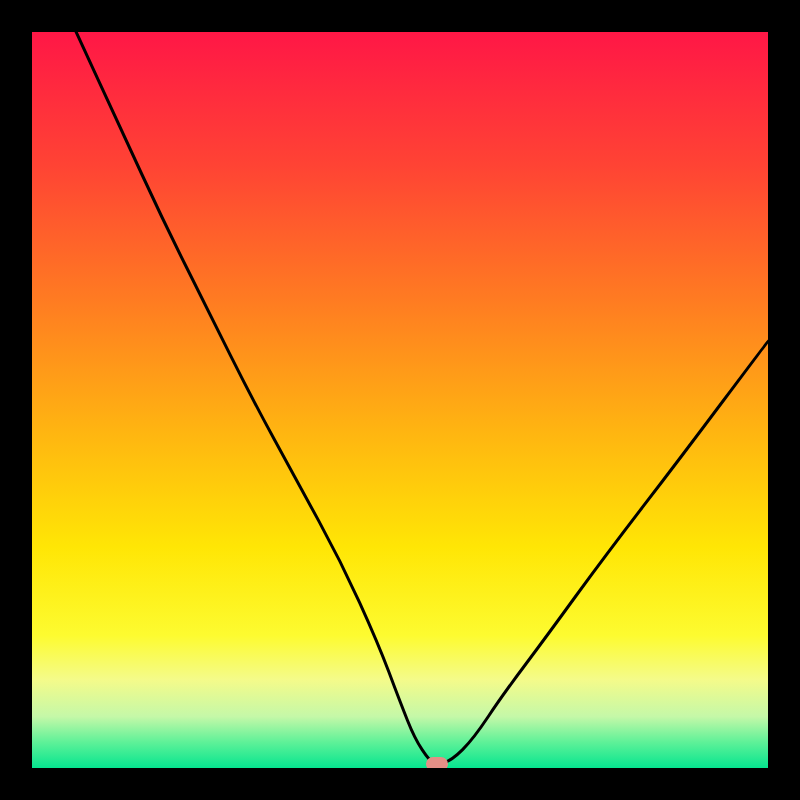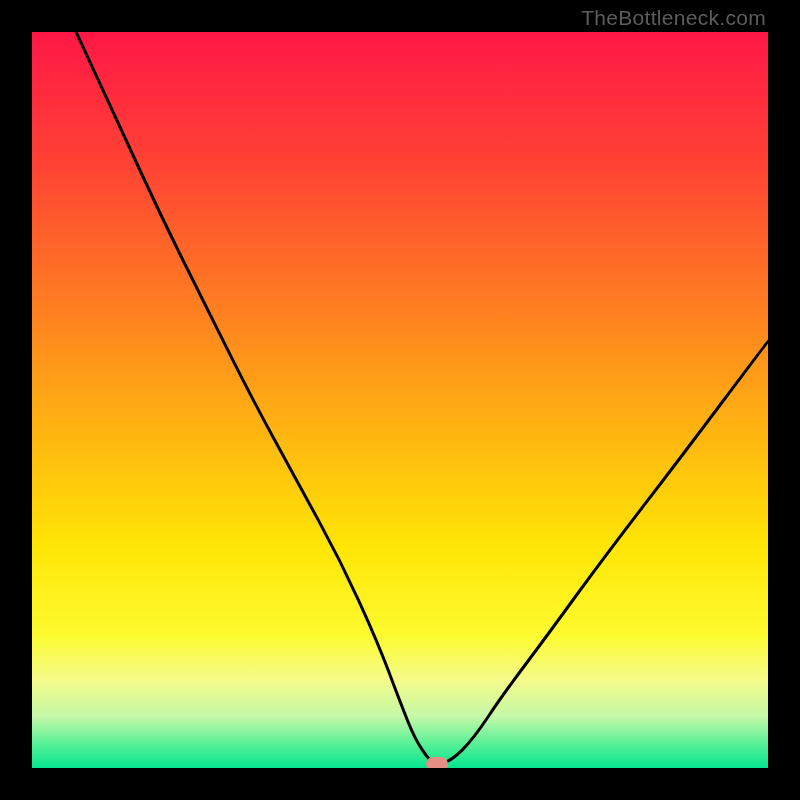--- a/index.html
+++ b/index.html
@@ -79,14 +79,13 @@
       <rect x="0" y="0" width="736" height="736" fill="url(#heat)"></rect>
     </svg>
 
     <svg id="curve-svg" viewBox="0 0 736 736" preserveAspectRatio="none" width="736" height="736">
       <path id="curve-path" d="M 0.0 -95.7 Q 0.0 -95.7 22.1 -47.8 Q 44.2 0.0 66.2 47.8 Q 88.3 95.7 110.4 143.5 Q 132.5 191.4 154.6 235.5 Q 176.6 279.7 198.7 323.8 Q 220.8 368.0 242.9 408.5 Q 265.0 449.0 287.0 489.4 Q 309.1 529.9 327.5 570.4 Q 345.9 610.9 357.0 640.3 Q 368.0 669.8 375.4 688.2 Q 382.7 706.6 390.1 717.6 Q 397.4 728.6 401.1 730.5 Q 404.8 732.3 412.2 730.5 Q 419.5 728.6 430.6 717.6 Q 441.6 706.6 456.3 684.5 Q 471.0 662.4 493.1 633.0 Q 515.2 603.5 544.6 563.0 Q 574.1 522.6 610.9 474.7 Q 647.7 426.9 691.8 368.0 T 736.0 309.1" fill="none" stroke="#000" stroke-width="3" stroke-linecap="round" stroke-linejoin="round"></path>
     </svg>
 
     <div id="marker" class="marker" style="left: 404.8px; top: 732.32px; background: rgb(227, 143, 134);"></div>
   </div>
 
-  <div class="watermark">TheBottleneck.com</div>
 </div>
 
 </body></html>

